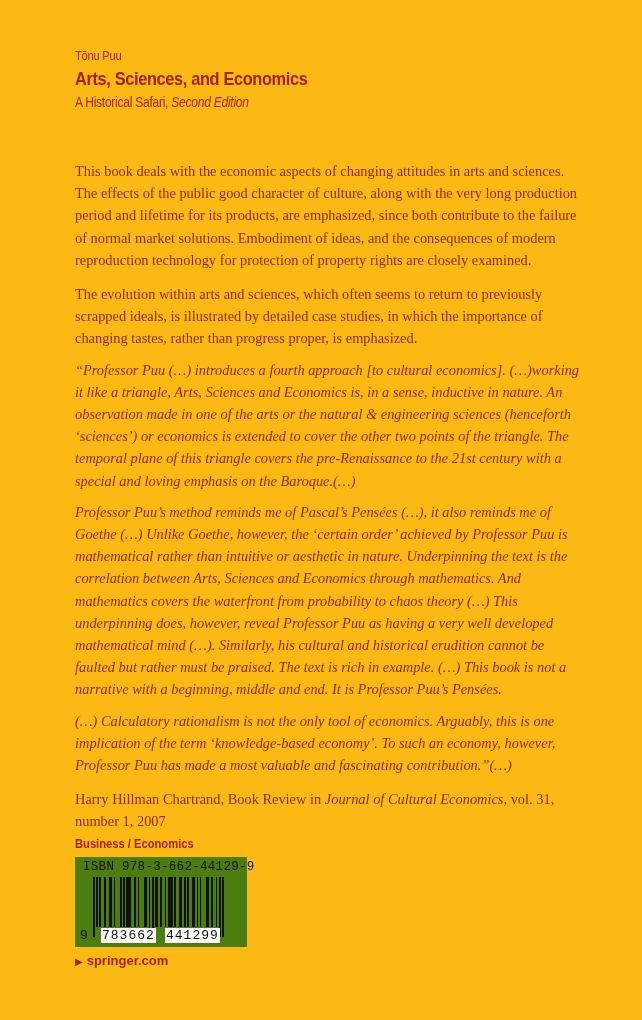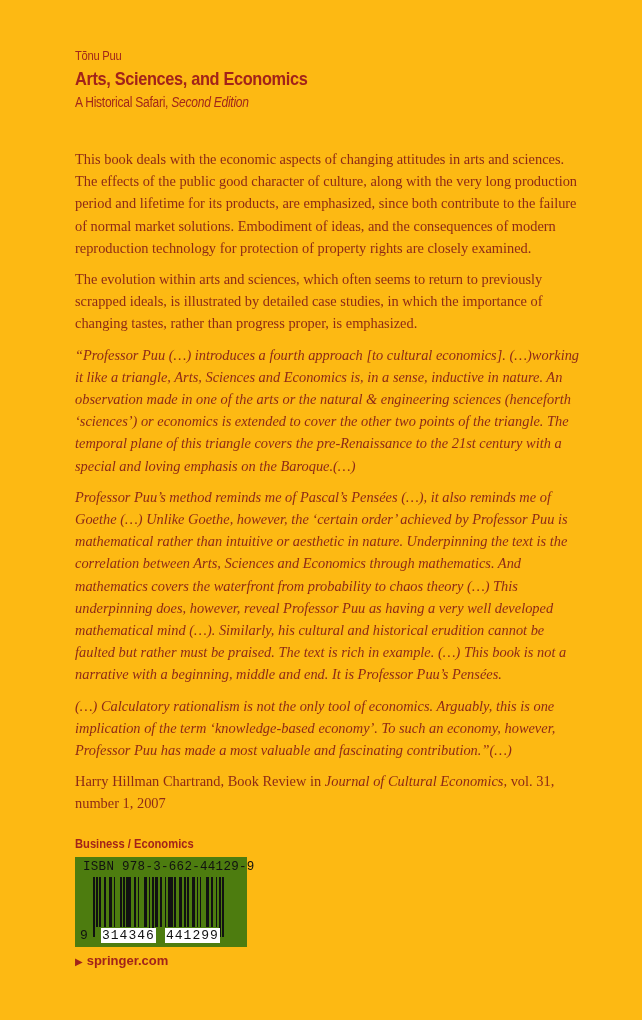--- a/index.html
+++ b/index.html
@@ -9,21 +9,21 @@
     color: #8E2A17;
     font-family: "Liberation Serif", "DejaVu Serif", serif;
     position: relative;
   }
   .head { position: absolute; left: 75px; top: 48px; width: 520px; font-family: "Liberation Sans", "DejaVu Sans", sans-serif; }
   .author { font-size: 13px; color: #A2281A; letter-spacing: -0.3px; transform: scaleX(0.86); transform-origin: left; }
   .title { font-size: 19px; font-weight: bold; color: #A2231A; margin-top: 5px; letter-spacing: -0.4px; transform: scaleX(0.86); transform-origin: left; white-space: nowrap; }
   .subtitle { font-size: 14px; color: #A2281A; margin-top: 4px; letter-spacing: -0.3px; transform: scaleX(0.86); transform-origin: left; white-space: nowrap; }
   .subtitle i { font-style: italic; }
   .body { position: absolute; left: 75px; top: 148px; width: 512px; font-size: 14.4px; line-height: 22.2px; }
-  .body p { margin: 0 0 9px 0; }
+  .body p { margin: 12px 0 9px 0; }
   .body p.last { margin-bottom: 20px; }
   .quote p { font-style: italic; margin: 0 0 9px 0; }
   .cite { margin: 0; }
   .cite i { font-style: italic; }
   .category { position: absolute; left: 75px; top: 836px; font-family: "Liberation Sans", "DejaVu Sans", sans-serif; font-weight: bold; font-size: 13px; color: #A2231A; transform: scaleX(0.86); transform-origin: left; white-space: nowrap; }
   .barcode-box { position: absolute; left: 75px; top: 857px; width: 172px; height: 90px; background: #4d7c0f; }
   .isbn-text { position: absolute; left: 8px; top: 3px; font-family: "Liberation Mono", "DejaVu Sans Mono", monospace; font-size: 12.5px; color: #111; letter-spacing: 0.3px; white-space: nowrap; }
   .bars { position: absolute; left: 18px; top: 20px; width: 148px; height: 58px; display: flex; align-items: flex-start; }
   .bar { background: #111; height: 50px; }
   .bar.long { height: 60px; }
@@ -84,19 +84,19 @@
       <div class="bar" style="width: 3.2px; margin-right: 1.6px;"></div>
       <div class="bar" style="width: 1.6px; margin-right: 1.6px;"></div>
       <div class="bar" style="width: 1.6px; margin-right: 4.8px;"></div>
       <div class="bar" style="width: 3.2px; margin-right: 1.6px;"></div>
       <div class="bar" style="width: 1.6px; margin-right: 3.2px;"></div>
       <div class="bar" style="width: 1.6px; margin-right: 1.6px;"></div>
       <div class="bar long" style="width: 1.6px; margin-right: 1.6px;"></div>
       <div class="bar long" style="width: 1.6px; margin-right: 1.6px;"></div>
     </div>
   <div class="digits d0">9</div>
-  <div class="digits d1">314346</div>
+  <div class="digits d1">783662</div>
   <div class="digits d2">441299</div>
 </div>
 
 <div class="springer">
   <span class="arrow">▶</span><span>springer.com</span>
 </div>
 
 </body></html>

